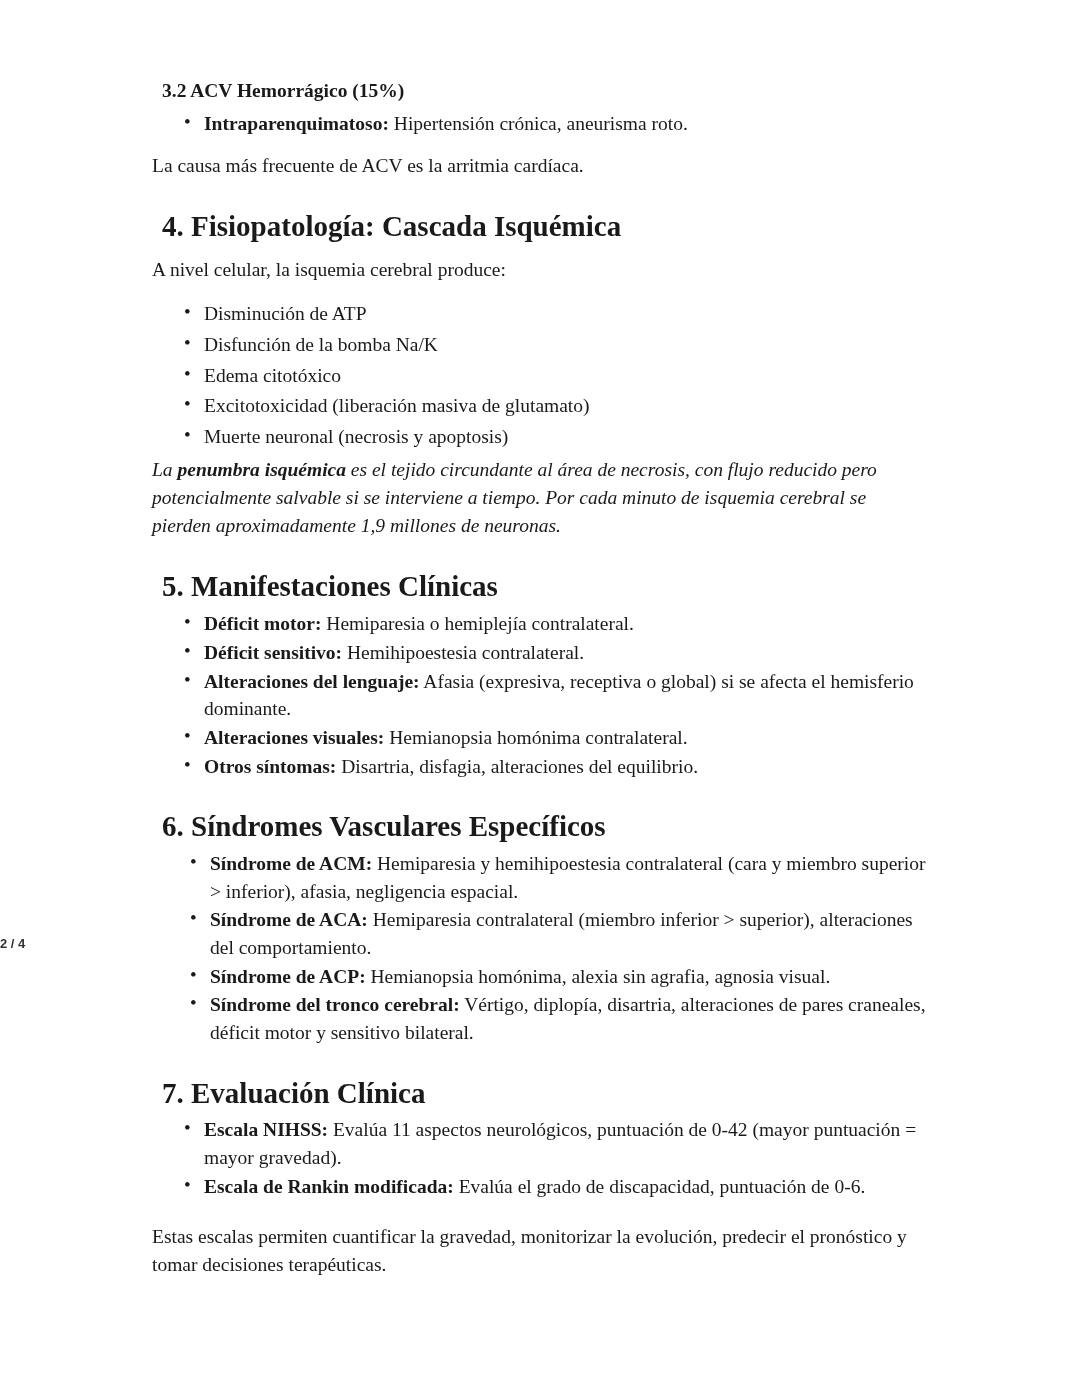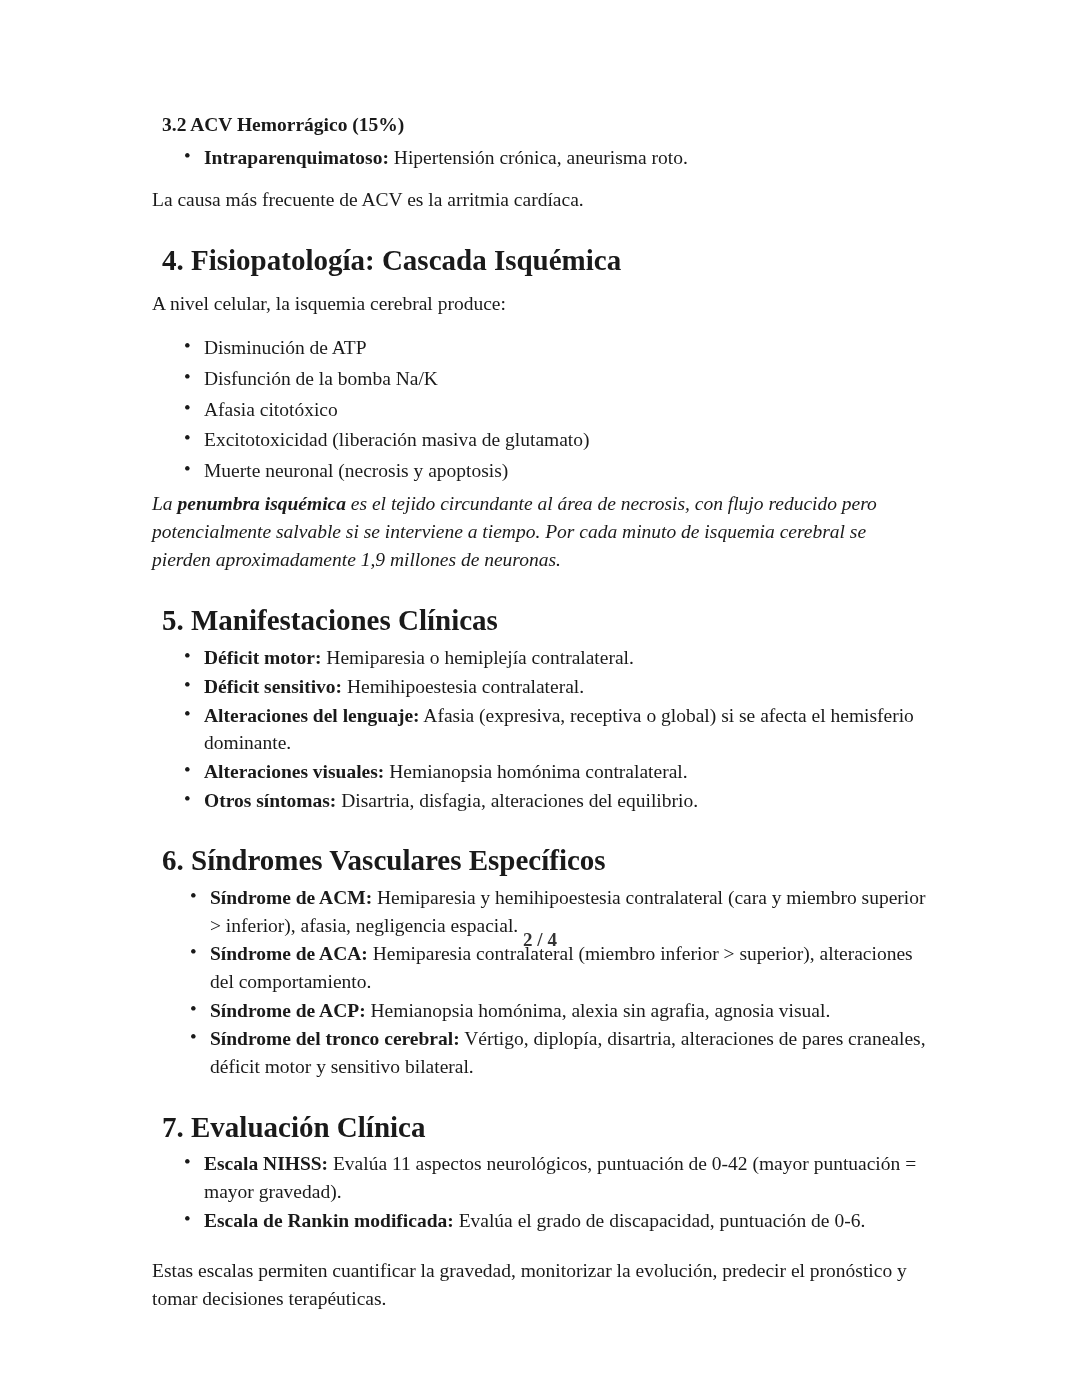--- a/index.html
+++ b/index.html
@@ -14,21 +14,21 @@
     color: #1a1a1a;
     position: relative;
     overflow: hidden;
   }
   .page {
     position: absolute;
     top: 0; left: 0;
     width: 1080px;
     height: 979px;
     box-sizing: border-box;
-    padding: 112px 152px 0 152px;
+    padding: 78px 152px 0 152px;
   }
   .doc {
     font-size: 19.5px;
     line-height: 1.42;
   }
   h3.sub {
     font-size: 19.5px;
     font-weight: bold;
     margin: 0 0 6px 10px;
     line-height: 1.35;
@@ -72,45 +72,45 @@
   }
   ul.bul.indent-more > li::before {
     left: 38px;
   }
   b { font-weight: bold; }
   .footer {
     position: absolute;
     left: 0;
     right: 0;
     bottom: 28px;
-    text-align: center;
-    font-size: 19px;
+    text-align: left;
+    font-size: 13px;
     font-weight: bold;
     color: #333;
-    font-family: Liberation Serif, serif;
+    font-family: Liberation Sans, sans-serif;
   }
 </style>
 </head>
 <body>
 
 <div class="page">
   <div class="doc">
 
     <h3 class="sub">3.2 ACV Hemorrágico (15%)</h3>
     <ul class="bul">
       <li><b>Intraparenquimatoso:</b><span> Hipertensión crónica, aneurisma roto.</span></li>
     </ul>
     <p class="para">La causa más frecuente de ACV es la arritmia cardíaca.</p>
 
     <h2 class="sec">4. Fisiopatología: Cascada Isquémica</h2>
     <p class="para first">A nivel celular, la isquemia cerebral produce:</p>
     <ul class="bul spaced" style="margin-top:16px;">
       <li>Disminución de ATP</li>
       <li>Disfunción de la bomba Na/K</li>
-      <li>Afasia citotóxico</li>
+      <li>Edema citotóxico</li>
       <li>Excitotoxicidad (liberación masiva de glutamato)</li>
       <li>Muerte neuronal (necrosis y apoptosis)</li>
     </ul>
     <p class="para" style="margin-top:5px;font-style:italic;"><span>La </span><b>penumbra isquémica</b><span> es el tejido circundante al área de necrosis, con flujo reducido pero potencialmente salvable si se interviene a tiempo. Por cada minuto de isquemia cerebral se pierden aproximadamente 1,9 millones de neuronas.</span></p>
 
     <h2 class="sec">5. Manifestaciones Clínicas</h2>
     <ul class="bul">
       <li><b>Déficit motor:</b><span> Hemiparesia o hemiplejía contralateral.</span></li>
       <li><b>Déficit sensitivo:</b><span> Hemihipoestesia contralateral.</span></li>
       <li><b>Alteraciones del lenguaje:</b><span> Afasia (expresiva, receptiva o global) si se afecta el hemisferio dominante.</span></li>

